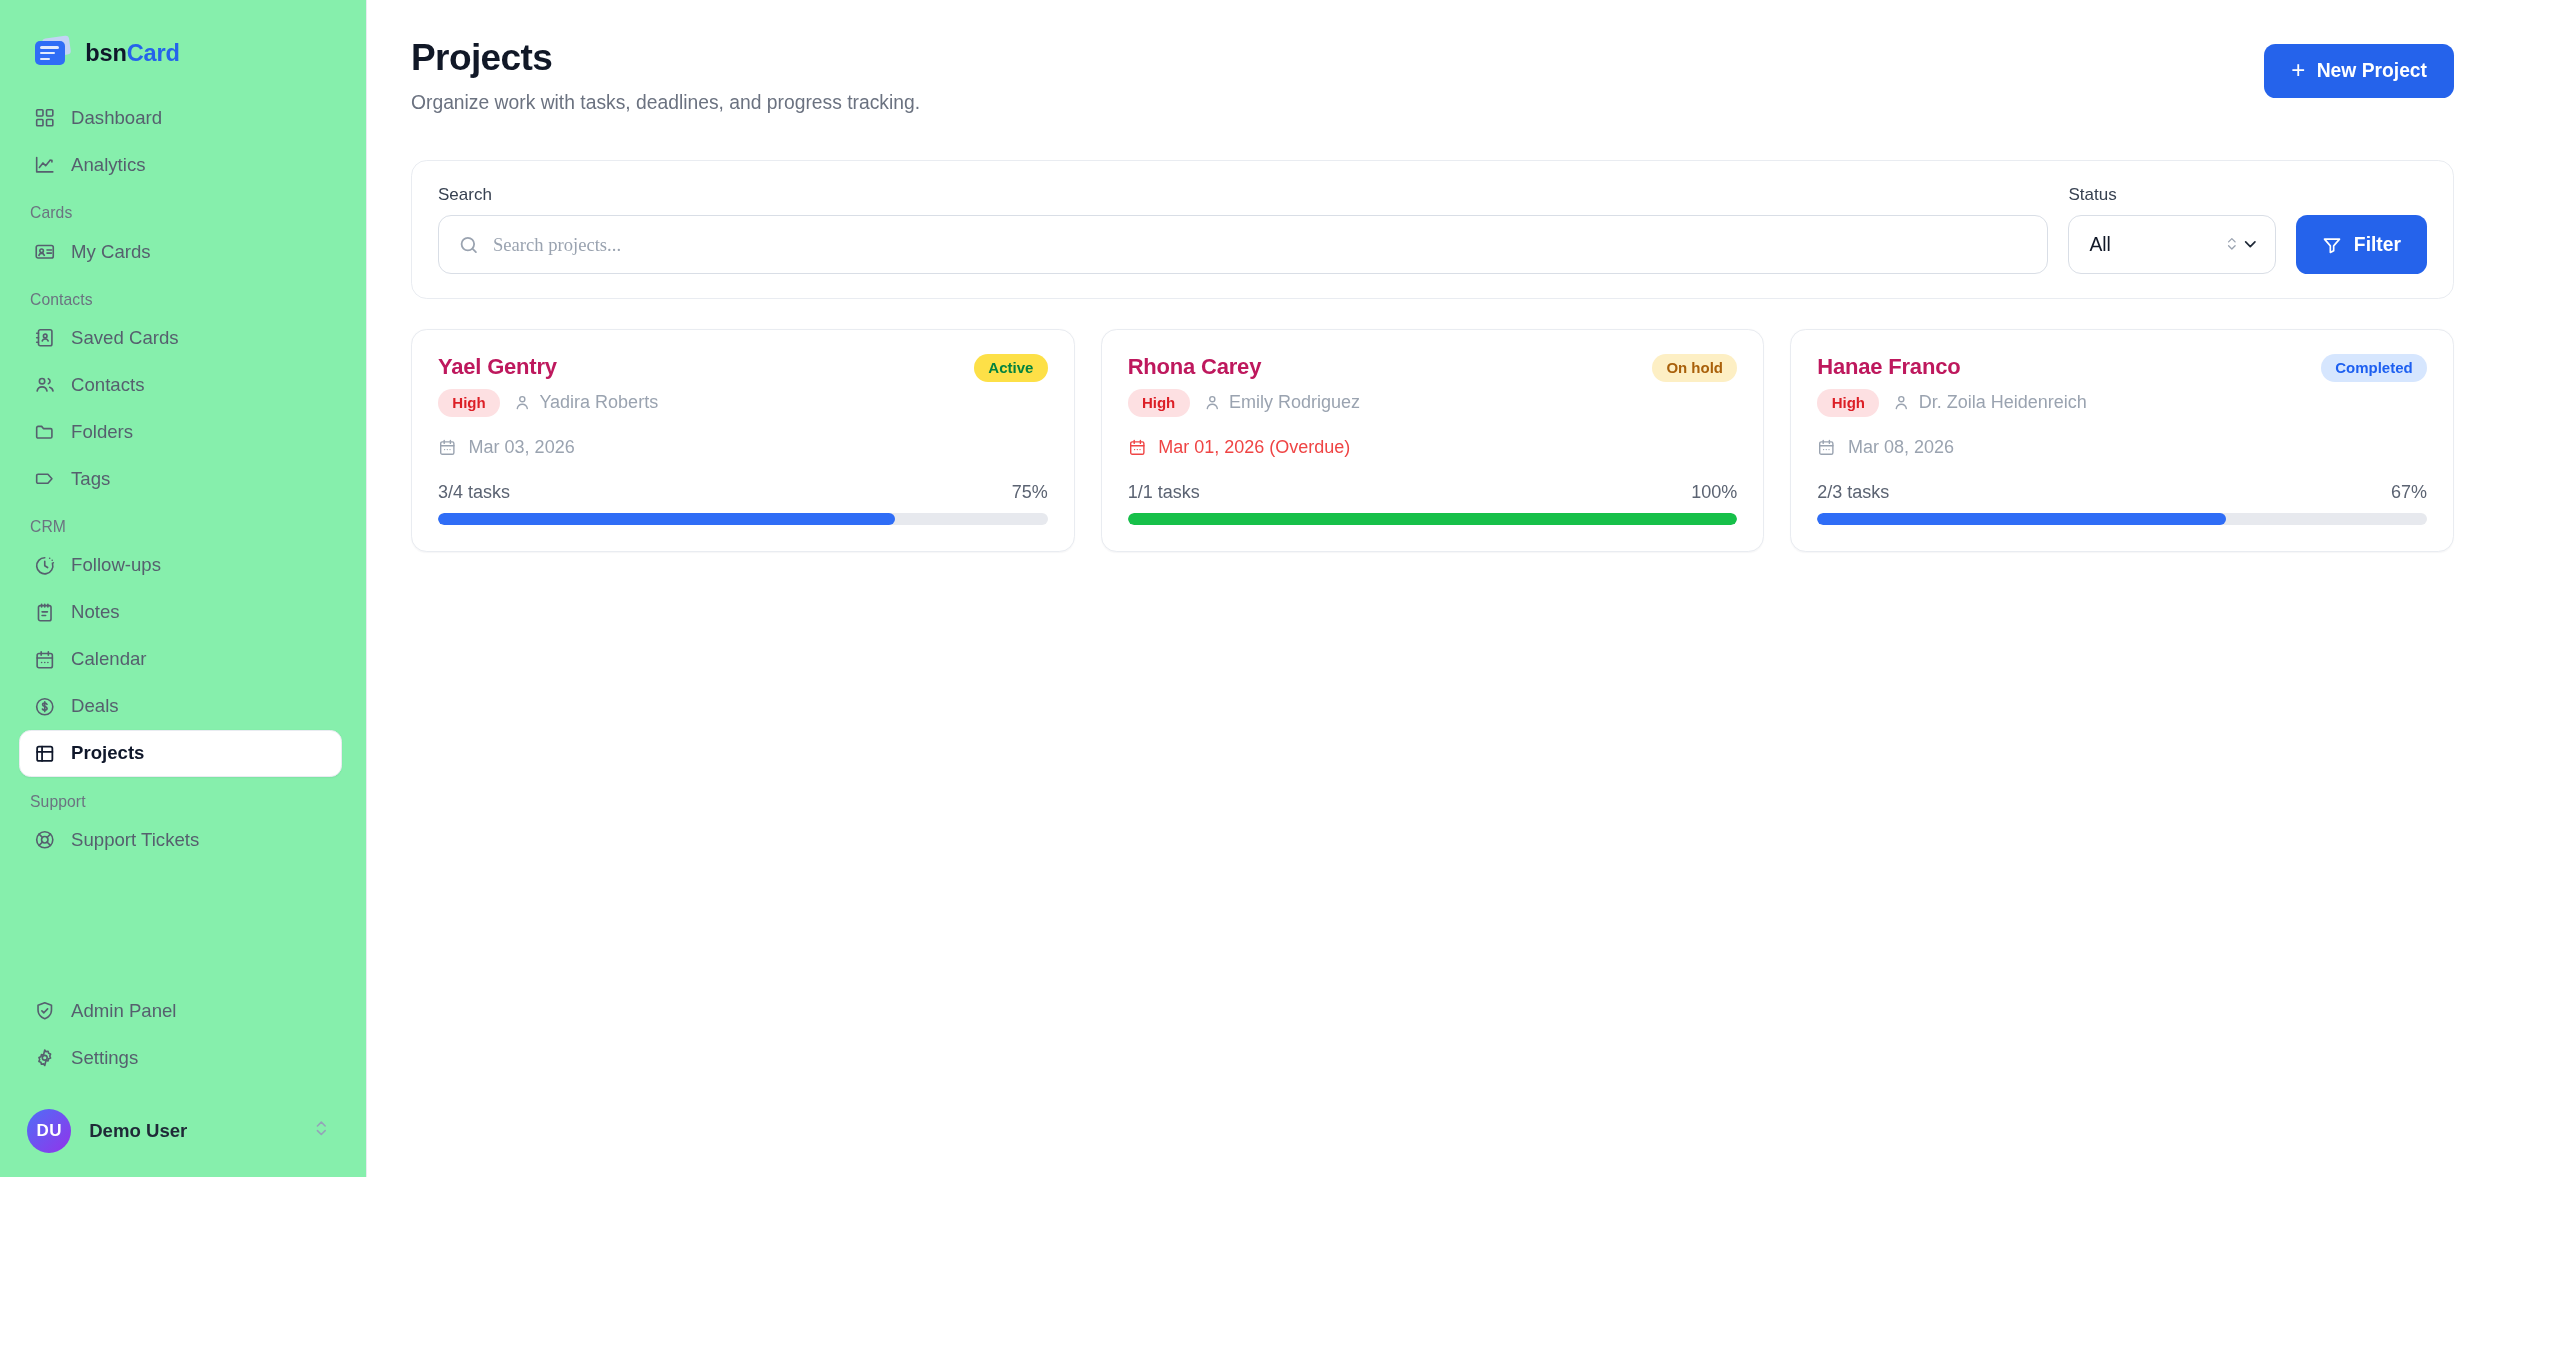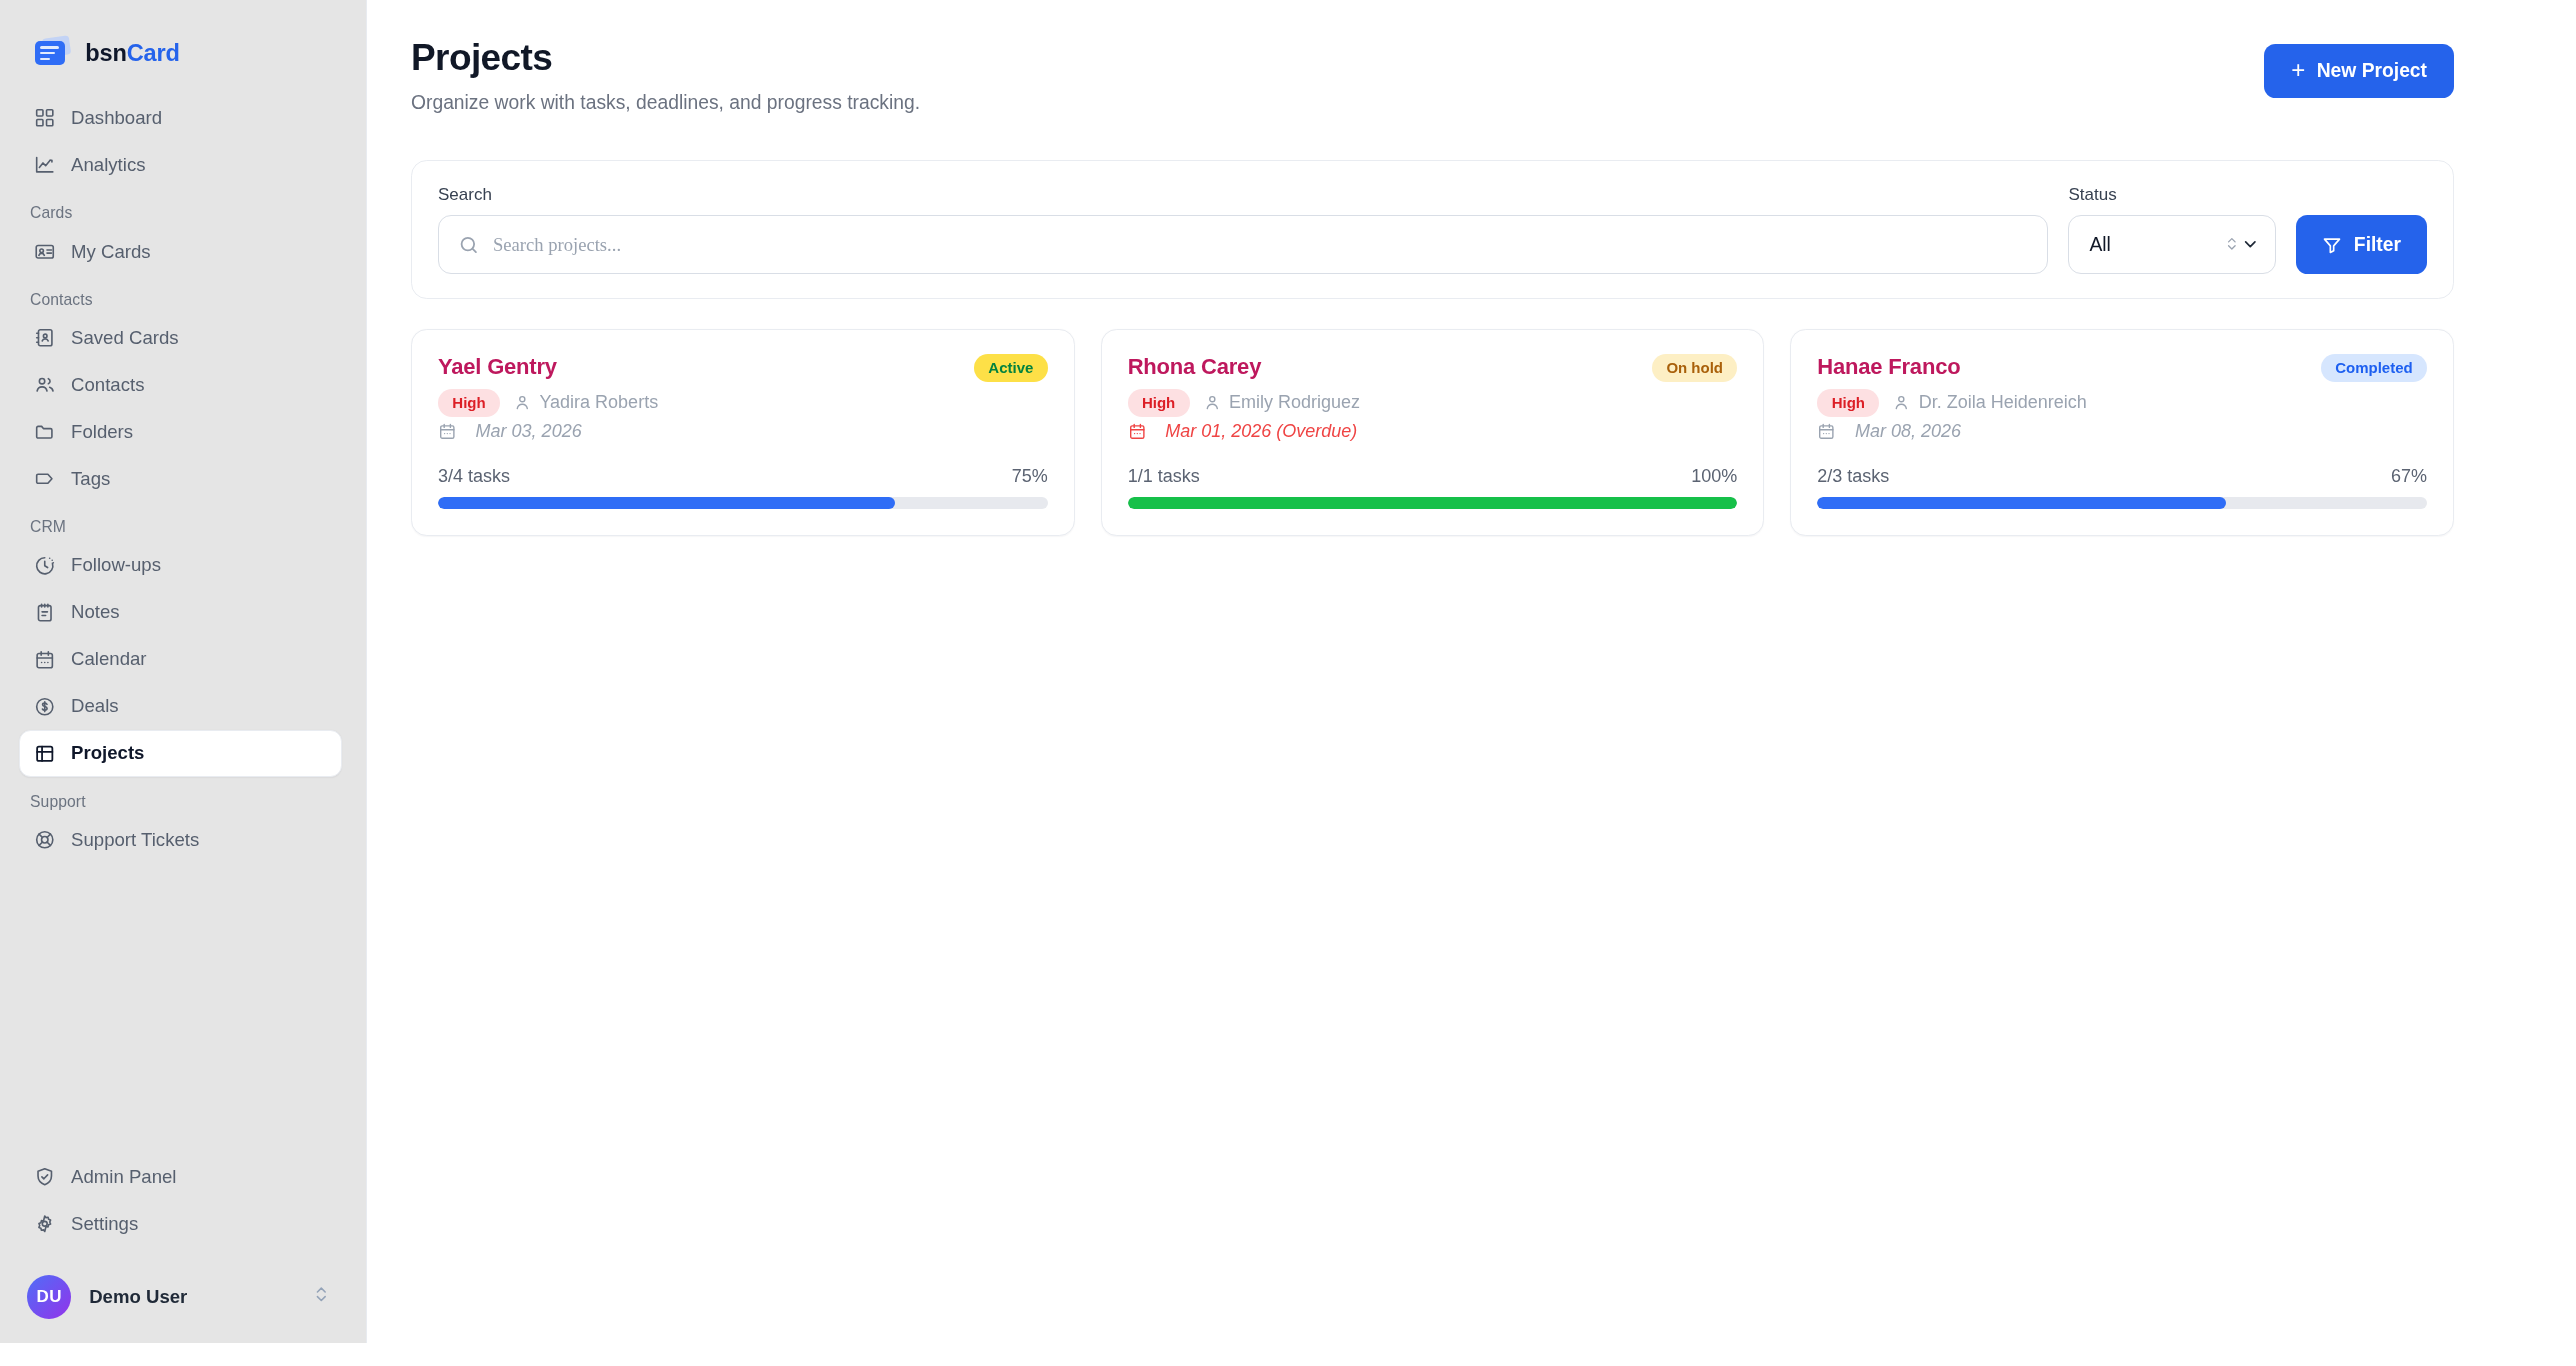--- a/index.html
+++ b/index.html
@@ -7,22 +7,22 @@
     width: 2576px; height: 1367px;
     font-family: "Liberation Sans", sans-serif;
     background: #ffffff;
     overflow: hidden;
     -webkit-font-smoothing: antialiased;
   }
   .app { display: flex; width: 2576px; height: 1367px; }
 
   
   .sidebar {
-    width: 367px; flex: 0 0 367px; height: 1343px;
-    background: #e5e5e5;
+    width: 367px; flex: 0 0 367px; height: 1177px;
+    background: #86efac;
     border-right: 1.4px solid #e8ebf0;
     display: flex; flex-direction: column;
     position: relative;
   }
   .brand {
     display: flex; align-items: center; gap: 14.3px;
     padding: 27px 0 0 34px; height: 79px;
   }
   .brand-logo { width: 37px; height: 33px; position: relative; flex: 0 0 37px; }
   .brand-logo .back {
@@ -157,21 +157,21 @@
     font-size: 15px; font-weight: 700; border-radius: 715px;
     padding: 6.4px 14.3px; white-space: nowrap; line-height: 1;
   }
   .meta-row { display: flex; align-items: center; gap: 13px; margin-top: 7px; }
   .prio-badge {
     font-size: 15px; font-weight: 700; border-radius: 715px;
     padding: 6.4px 14.3px; line-height: 1;
   }
   .assignee { display: flex; align-items: center; gap: 7.9px; font-size: 18px; color: #9aa3b0; }
   .assignee .uic { width: 18.6px; height: 18.6px; flex: 0 0 18.6px; }
-  .date-row { display: flex; align-items: center; gap: 19px; margin-top: 4px; font-size: 18px; color: #9aa3b0; font-style: italic; }
+  .date-row { display: flex; align-items: center; gap: 12px; margin-top: 20px; font-size: 18px; color: #9aa3b0; }
   .date-row .cic { width: 18.6px; height: 18.6px; flex: 0 0 18.6px; }
   .date-row.overdue { color: #ef4444; font-weight: 400; }
   .prog-head {
     display: flex; align-items: baseline; justify-content: space-between;
     margin-top: 24px; font-size: 18px; color: #5b6372;
   }
   .prog-track {
     margin-top: 10px; height: 12px; border-radius: 715px; background: #e7e9ee; overflow: hidden;
   }
   .prog-fill { height: 100%; border-radius: 715px; }

